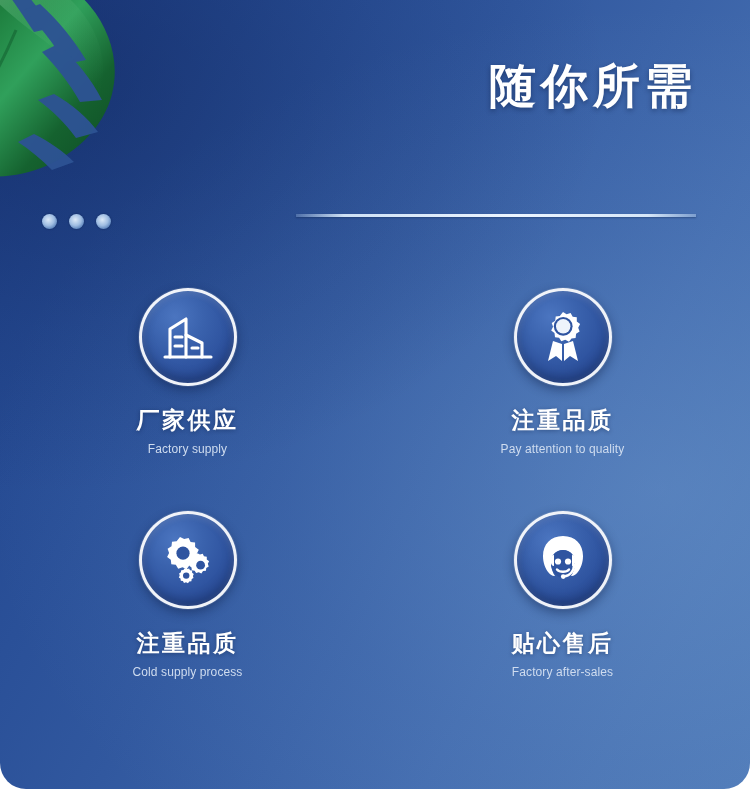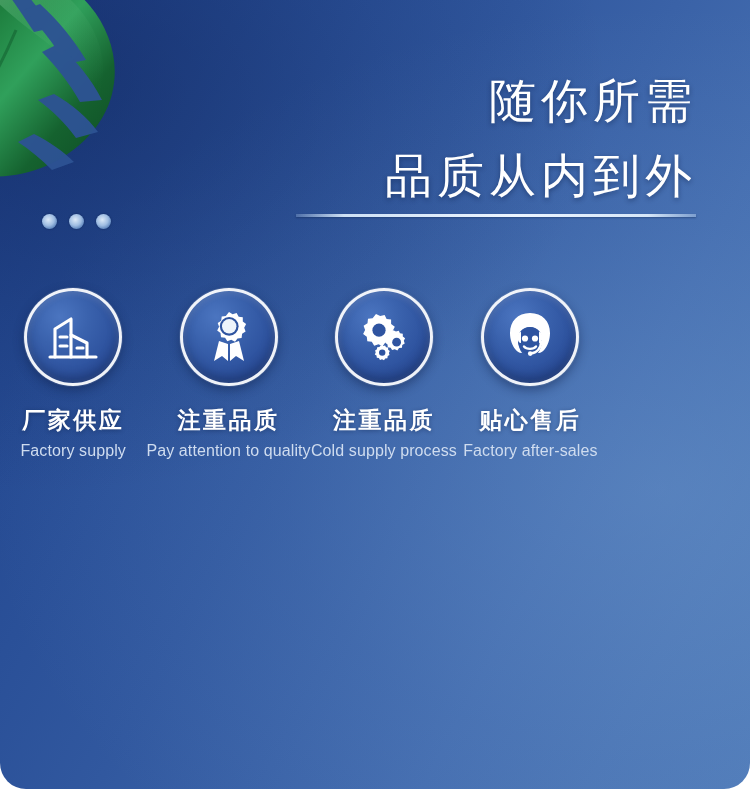--- a/index.html
+++ b/index.html
@@ -82,26 +82,25 @@
     position: absolute;
     right: 53px;
     top: 56px;
     text-align: right;
     z-index: 5;
   }
   .headline .hl-line {
     display: block;
     color: #ffffff;
     font-size: 47px;
-    font-weight: 400;
+    font-weight: 700;
     letter-spacing: 5px;
     line-height: 1.27;
     text-shadow: 0 2px 5px rgba(8,22,58,0.42);
     white-space: nowrap;
-    margin-top: 15px;
   }
   .rule {
     position: absolute;
     left: 296px;
     top: 214px;
     width: 400px;
     height: 3px;
     z-index: 5;
     background: linear-gradient(to right,
         rgba(186,212,242,0.25) 0%,
@@ -113,21 +112,21 @@
   }
 
   
   .features {
     position: absolute;
     left: 0;
     top: 288px;
     width: 750px;
     z-index: 5;
     display: grid;
-    grid-template-columns: repeat(5, 1fr);
+    grid-template-columns: repeat(2, 1fr);
     row-gap: 56px;
   }
   .feature {
     display: flex;
     flex-direction: column;
     align-items: center;
   }
   .icon-circle {
     position: relative;
     width: 92px;
@@ -153,21 +152,21 @@
     font-size: 23px;
     font-weight: 700;
     letter-spacing: 2.5px;
     line-height: 1;
     text-shadow: 0 1px 4px rgba(8,22,58,0.40);
     white-space: nowrap;
   }
   .f-sub {
     margin-top: 11px;
     color: #cfdcef;
-    font-size: 16px;
+    font-size: 12px;
     font-weight: 400;
     letter-spacing: 0.1px;
     line-height: 1;
     white-space: nowrap;
   }
 </style>
 </head>
 <body>
 
 <div id="banner">
@@ -215,21 +214,20 @@
   </div>
 
   <div class="dots">
     <span class="dot"></span>
     <span class="dot"></span>
     <span class="dot"></span>
   </div>
 
   <div class="headline">
     <span class="hl-line">随你所需</span>
-    <span class="hl-line">品质从内到外</span>
   </div>
   <div class="rule"></div>
 
   <div class="features">
 
     <div class="feature">
       <div class="icon-circle">
         <svg width="52" height="48" viewBox="0 0 52 48" aria-hidden="true">
           <g fill="none" stroke="#ffffff" stroke-width="3.1" stroke-linejoin="round" stroke-linecap="round">
             <path d="M8,44 L8,16 L24,6 L24,44"></path>

